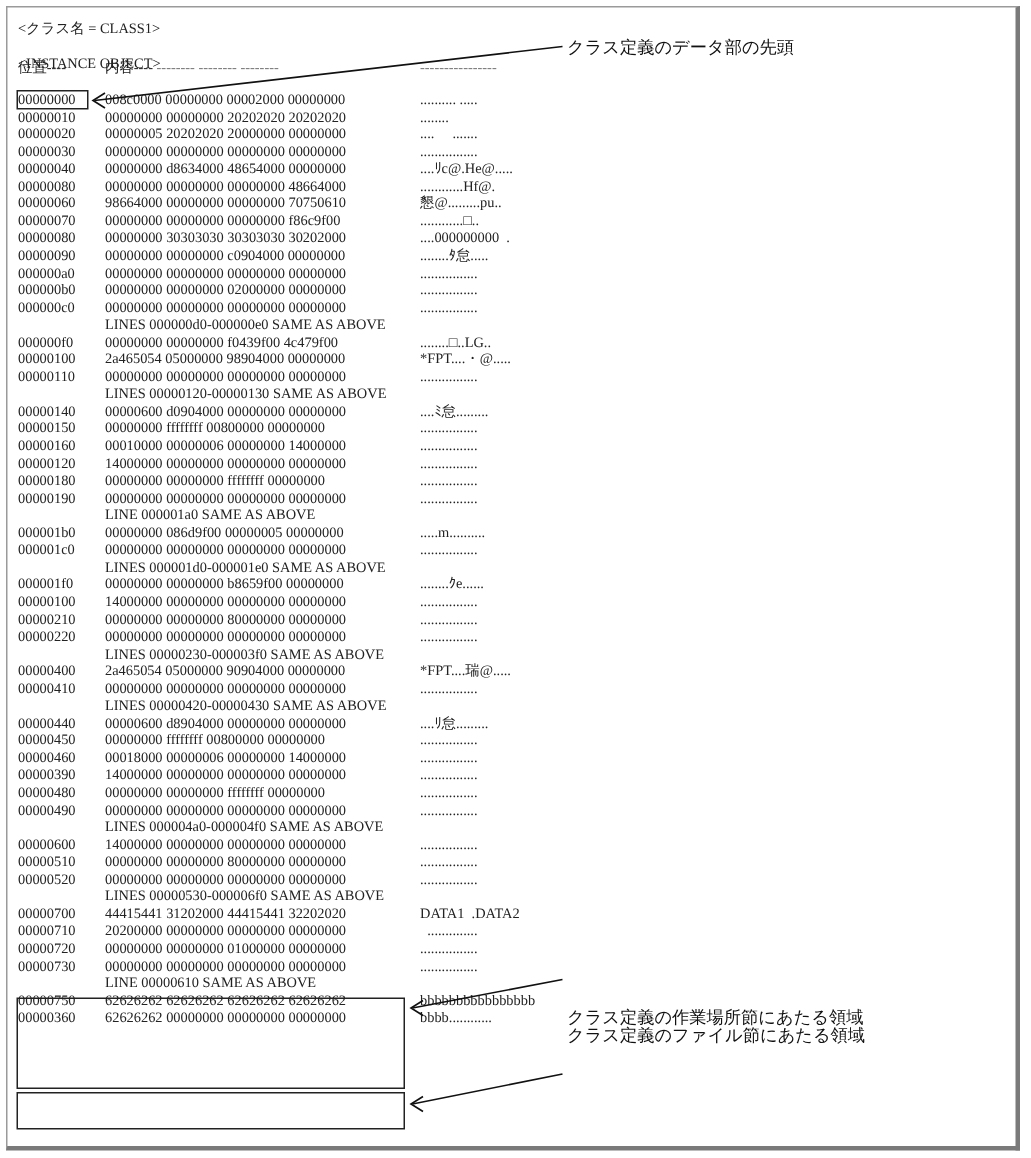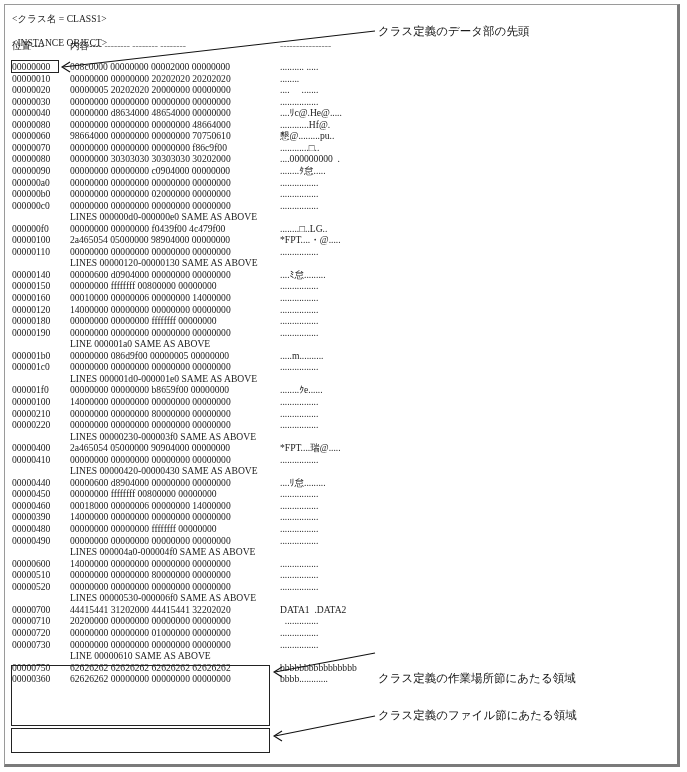--- a/index.html
+++ b/index.html
@@ -112,13 +112,13 @@
     <polyline points="70,62 62,67 70,72"></polyline>
     <line x1="375" y1="653" x2="275" y2="672"></line>
     <polyline points="282,667 274,672 282,677"></polyline>
     <line x1="375" y1="716" x2="275" y2="736"></line>
     <polyline points="282,731 274,736 282,741"></polyline>
   </g>
 </svg>
 
 <div class="callout" style="top:24px">クラス定義のデータ部の先頭</div>
 <div class="callout" style="top:671px">クラス定義の作業場所節にあたる領域</div>
-<div class="callout" style="top:708px">クラス定義のファイル節にあたる領域</div>
+<div class="callout" style="top:683px">クラス定義のファイル節にあたる領域</div>
 
 </body></html>

